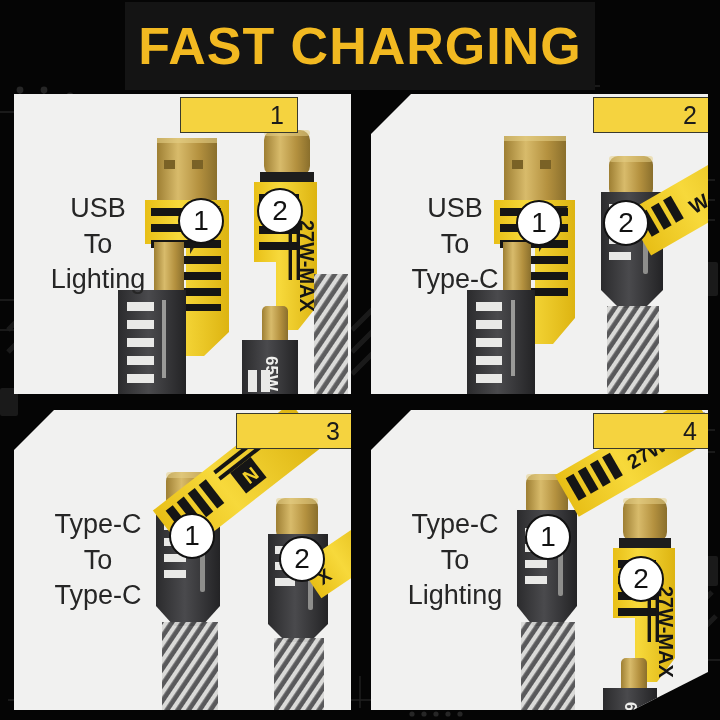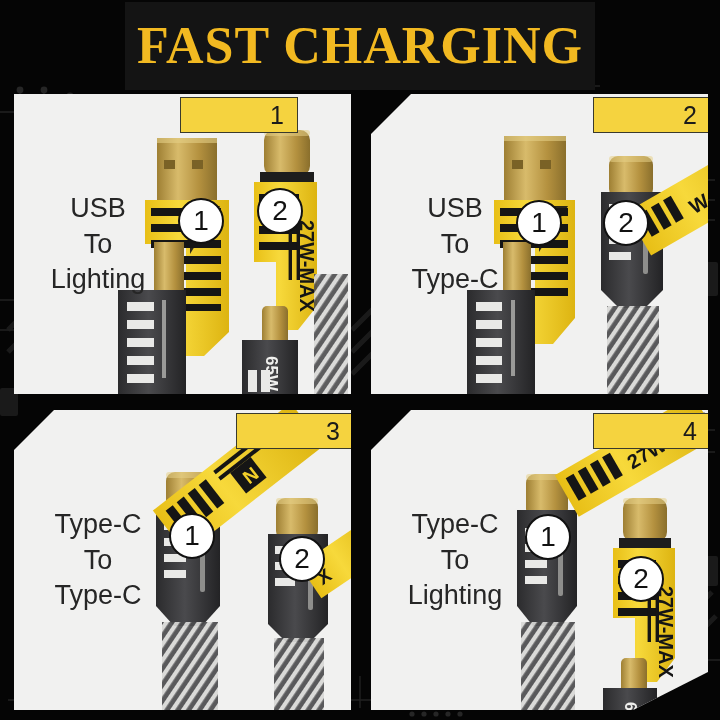--- a/index.html
+++ b/index.html
@@ -17,21 +17,20 @@
     overflow:hidden;
   }
   .circuit-bg svg{ position:absolute; inset:0; width:720px; height:720px; }
 
   
   .title-bar{
     position:absolute; left:125px; top:2px; width:470px; height:88px;
     background:#141414;
     display:flex; align-items:center; justify-content:center;
     z-index:5;
-    font-family:Liberation Serif, serif;
   }
   .title-text{
     color:#F2B921;
     font-size:52px;
     font-weight:bold;
     letter-spacing:1px;
     white-space:nowrap;
     line-height:1;
   }
 

